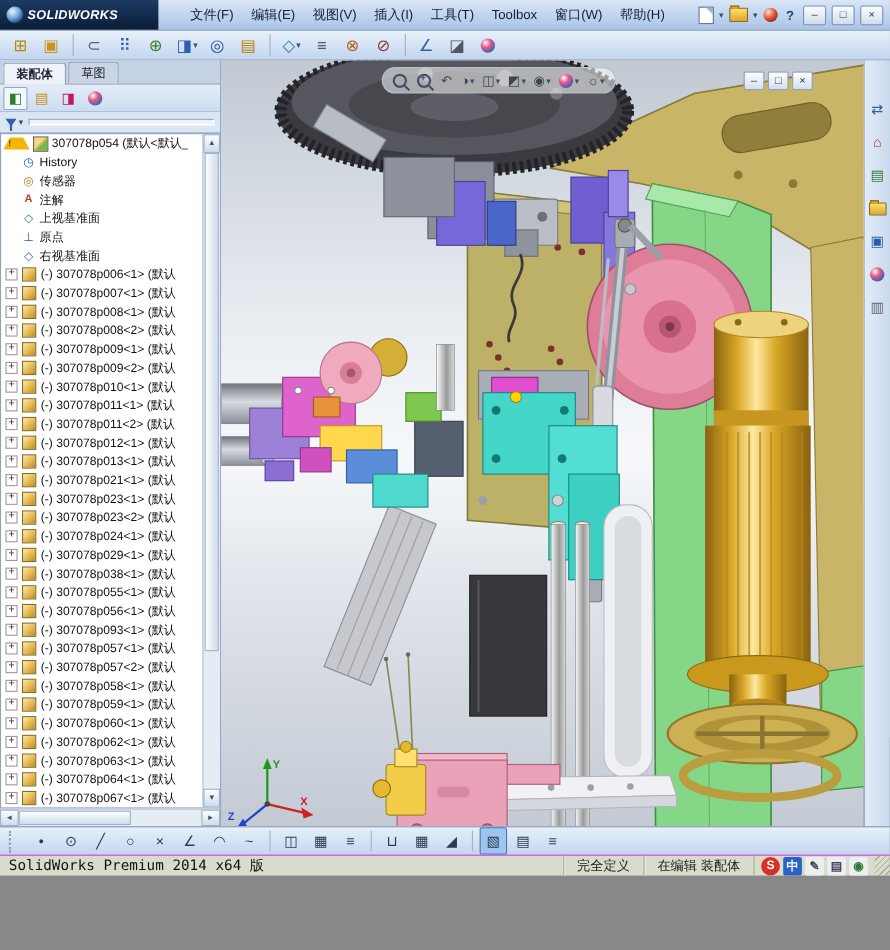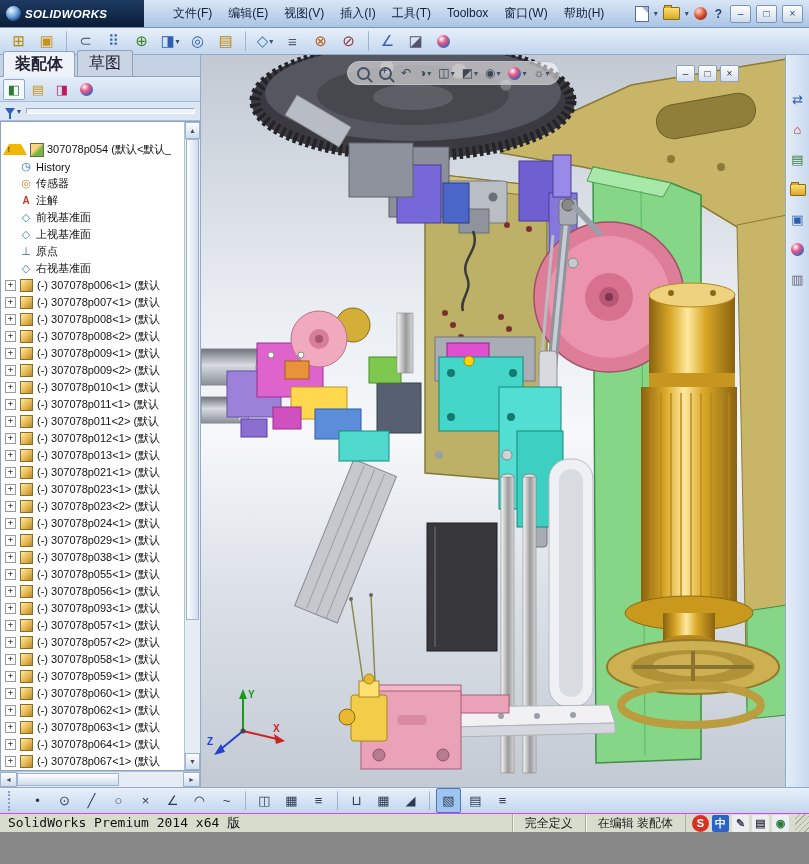--- a/index.html
+++ b/index.html
@@ -38,31 +38,31 @@
   .dd{font-size:8px;color:#3a5070;text-decoration:none;}
   b{font-weight:normal;font-style:normal;}
   i,s{font-style:normal;text-decoration:none;}
 
   
   .main{height:748px;display:flex;}
 
   
   .left-panel{width:200px;display:flex;flex-direction:column;background:#d2dff0;border-right:1px solid #93aac8;}
   .panel-tabs{height:21px;display:flex;align-items:flex-end;background:#c4d2e4;padding-left:3px;gap:2px;border-bottom:1px solid #8fa3bd;}
-  .ptab{padding:2px 11px 2px;font-size:16px;background:#c9d4e4;border:1px solid #8fa3bd;border-bottom:none;border-radius:3px 3px 0 0;color:#223;}
+  .ptab{padding:2px 11px 2px;font-size:11px;background:#c9d4e4;border:1px solid #8fa3bd;border-bottom:none;border-radius:3px 3px 0 0;color:#223;}
   .ptab.active{background:#eef3fa;font-weight:bold;position:relative;top:1px;}
   .mgr-row{height:24px;display:flex;align-items:center;gap:2px;padding:0 3px;background:linear-gradient(#e3edf8,#ccdcf0);border-bottom:1px solid #a9bcd6;}
   .mgr-btn{width:20px;height:19px;display:inline-flex;align-items:center;justify-content:center;border:1px solid transparent;border-radius:2px;font-size:13px;}
   .mgr-btn[data-active]{background:#f4f8fd;border-color:#8fa9cc;}
   .filter-row{height:18px;display:flex;align-items:center;padding:0 5px;background:#dbe6f4;border-bottom:1px solid #a9bcd6;}
   .funnel{width:0;height:0;border-left:5px solid transparent;border-right:5px solid transparent;border-top:7px solid #2f5fae;position:relative;margin-right:2px;}
   .funnel::after{content:"";position:absolute;left:-1px;top:-2px;width:2px;height:6px;background:#2f5fae;}
   .groove{flex:1;height:4px;border:1px solid #9aa8bc;border-right-color:#fff;border-bottom-color:#fff;background:#eef3fa;margin-left:5px;}
   .tree-zone{flex:1;display:flex;min-height:0;background:#fff;border:1px solid #8fa3bd;border-right:none;margin:0;}
-  .tree{flex:1;overflow:hidden;padding-top:19px;font-size:11px;}
+  .tree{flex:1;overflow:hidden;padding-top:0;font-size:11px;}
   .trow{height:17px;display:flex;align-items:center;gap:3px;padding-left:4px;white-space:nowrap;overflow:hidden;}
   .trow.root{padding-left:2px;}
   .expander{width:9px;height:9px;flex:0 0 9px;border:1px solid #9a9a9a;background:#fff;font-size:9px;line-height:7px;text-align:center;color:#333;font-family:"DejaVu Sans Mono",monospace;visibility:hidden;}
   .expander[data-exp]{visibility:visible;}
   .ticon{width:14px;height:14px;flex:0 0 14px;display:inline-flex;align-items:center;justify-content:center;font-size:11px;}
   .ticon[data-icon="history"]::before{content:"◷";color:#2a6fbf;}
   .ticon[data-icon="sensor"]::before{content:"◎";color:#b5822a;}
   .ticon[data-icon="note"]::before{content:"A";color:#c23b22;font-weight:bold;font-size:10px;}
   .ticon[data-icon="plane"]::before{content:"◇";color:#3a7ca5;}
   .ticon[data-icon="origin"]::before{content:"⊥";color:#2f5fae;}
@@ -289,25 +289,20 @@
               <span class="ticon" data-icon="sensor"></span>
               <span class="tlabel">传感器</span>
             </div>
 
             <div class="trow">
               <span class="expander"></span>
               <span class="ticon" data-icon="note"></span>
               <span class="tlabel">注解</span>
             </div>
 
-            <div class="trow">
-              <span class="expander"></span>
-              <span class="ticon" data-icon="plane"></span>
-              <span class="tlabel">前视基准面</span>
-            </div>
 
             <div class="trow">
               <span class="expander"></span>
               <span class="ticon" data-icon="plane"></span>
               <span class="tlabel">上视基准面</span>
             </div>
 
             <div class="trow">
               <span class="expander"></span>
               <span class="ticon" data-icon="origin"></span>

